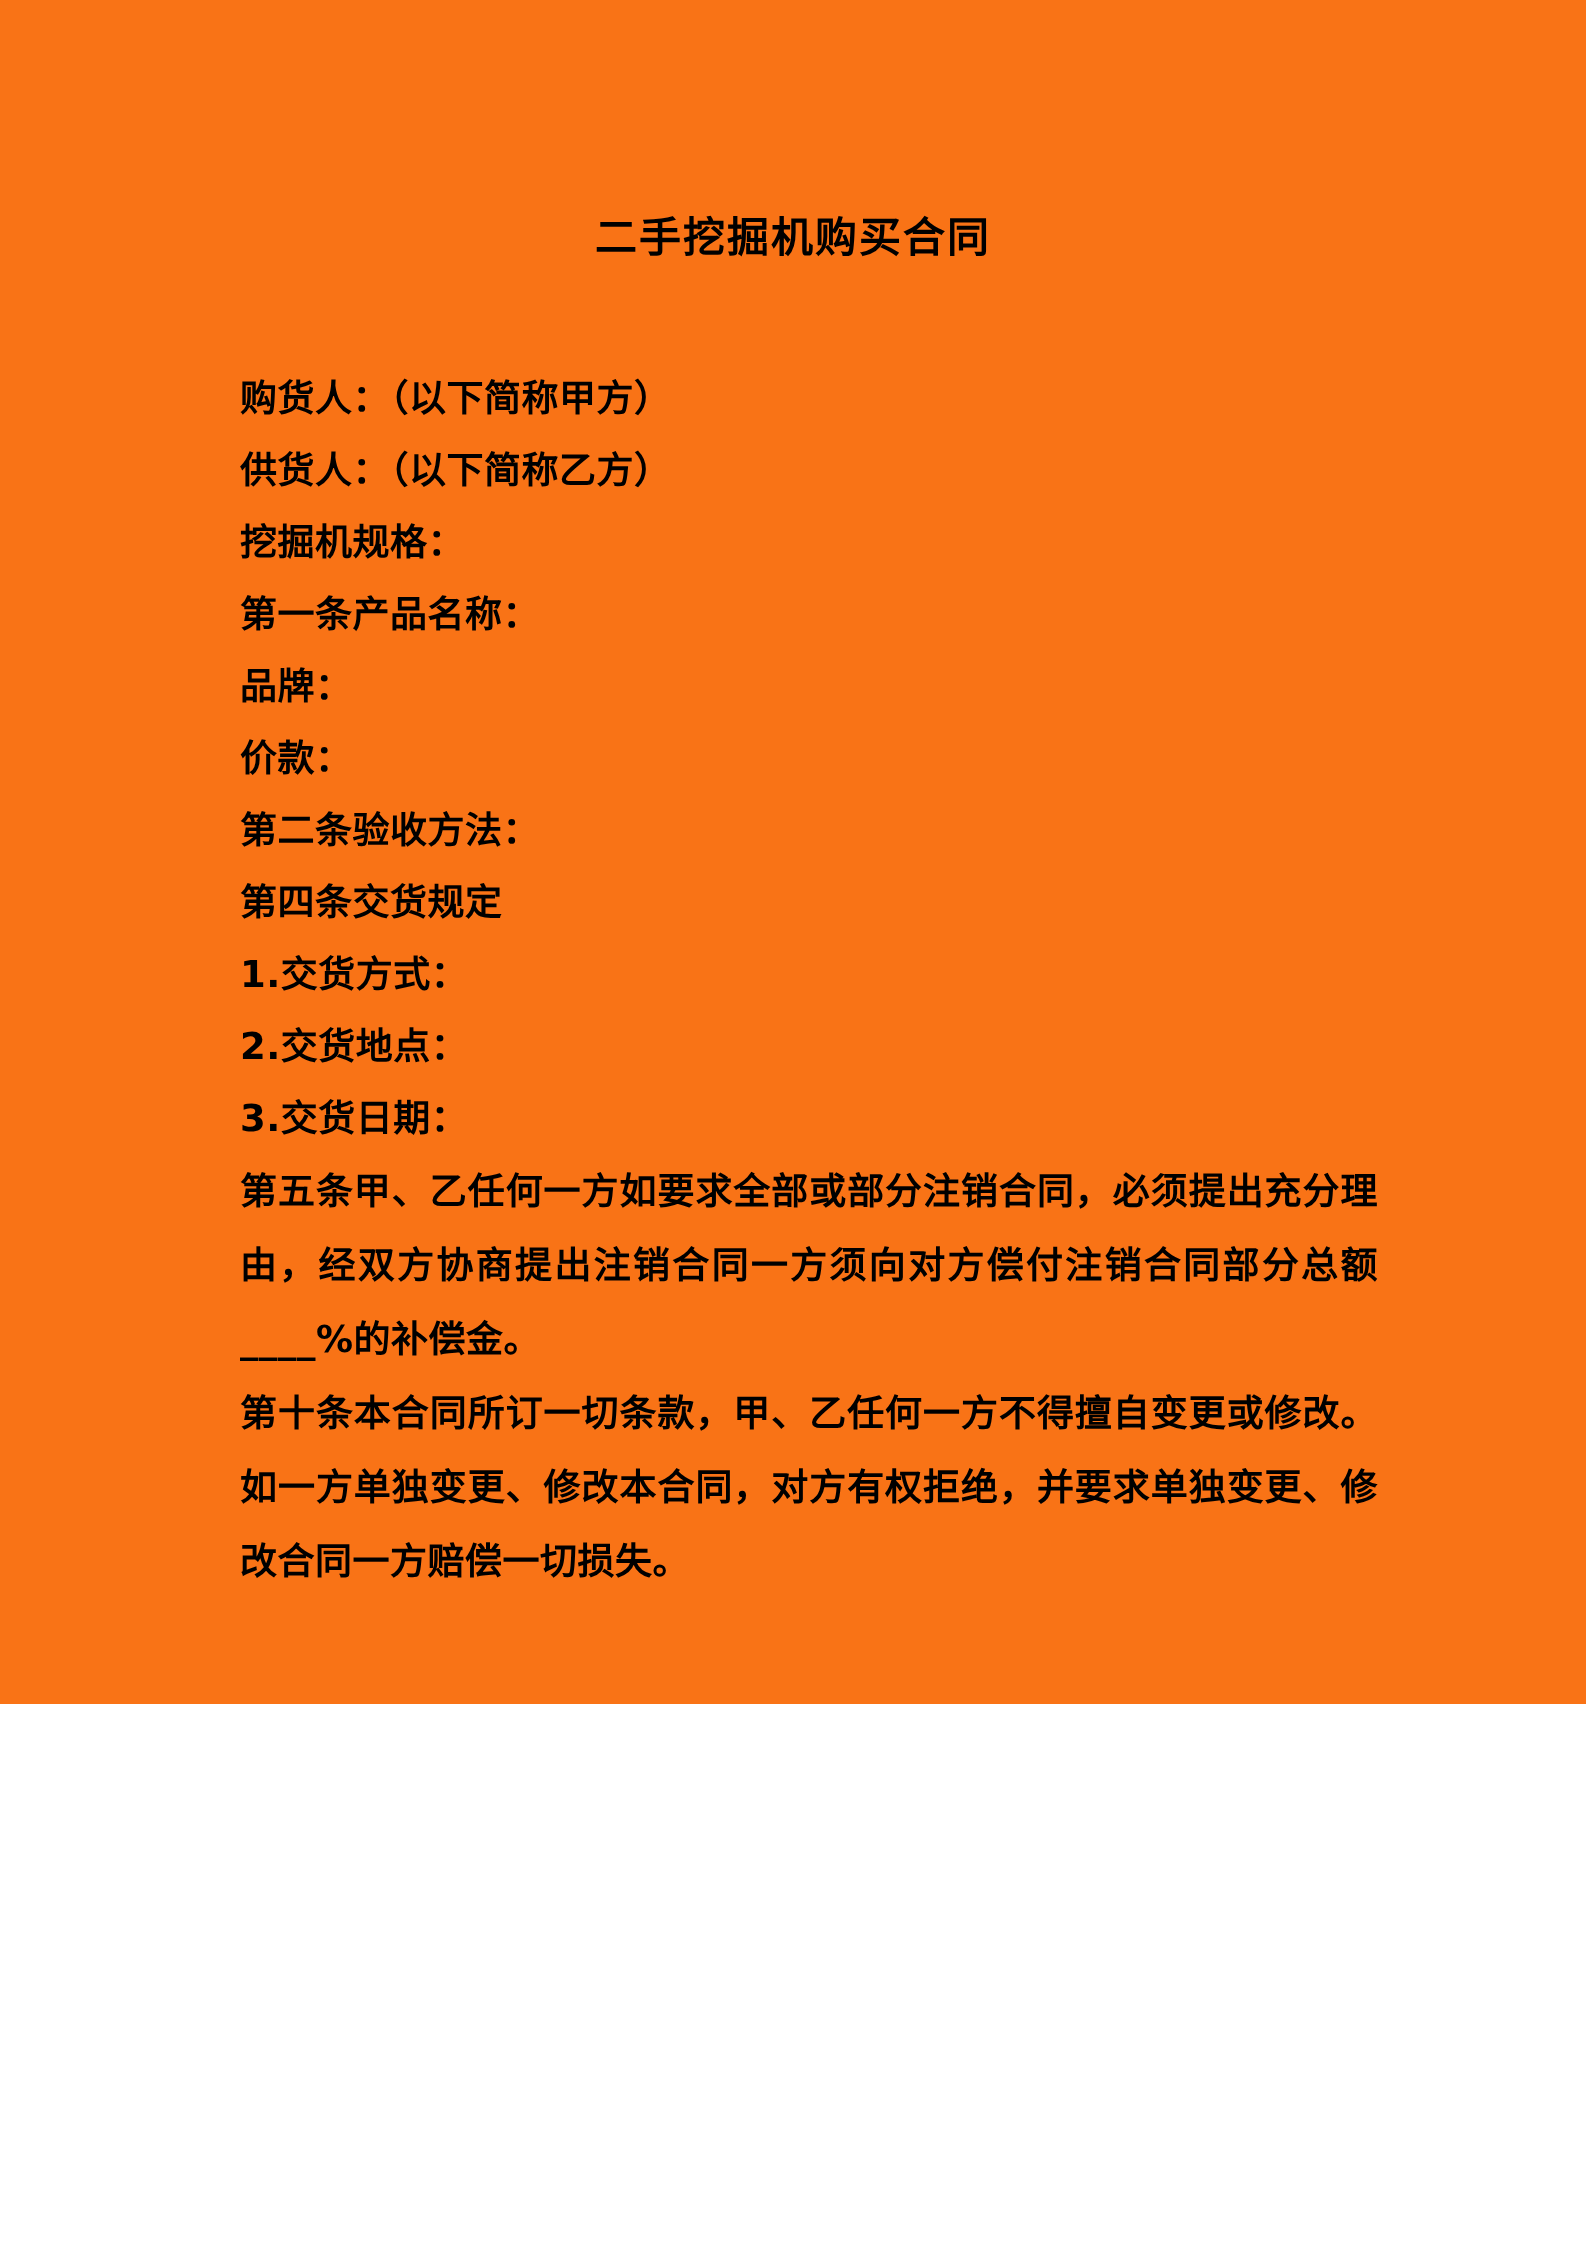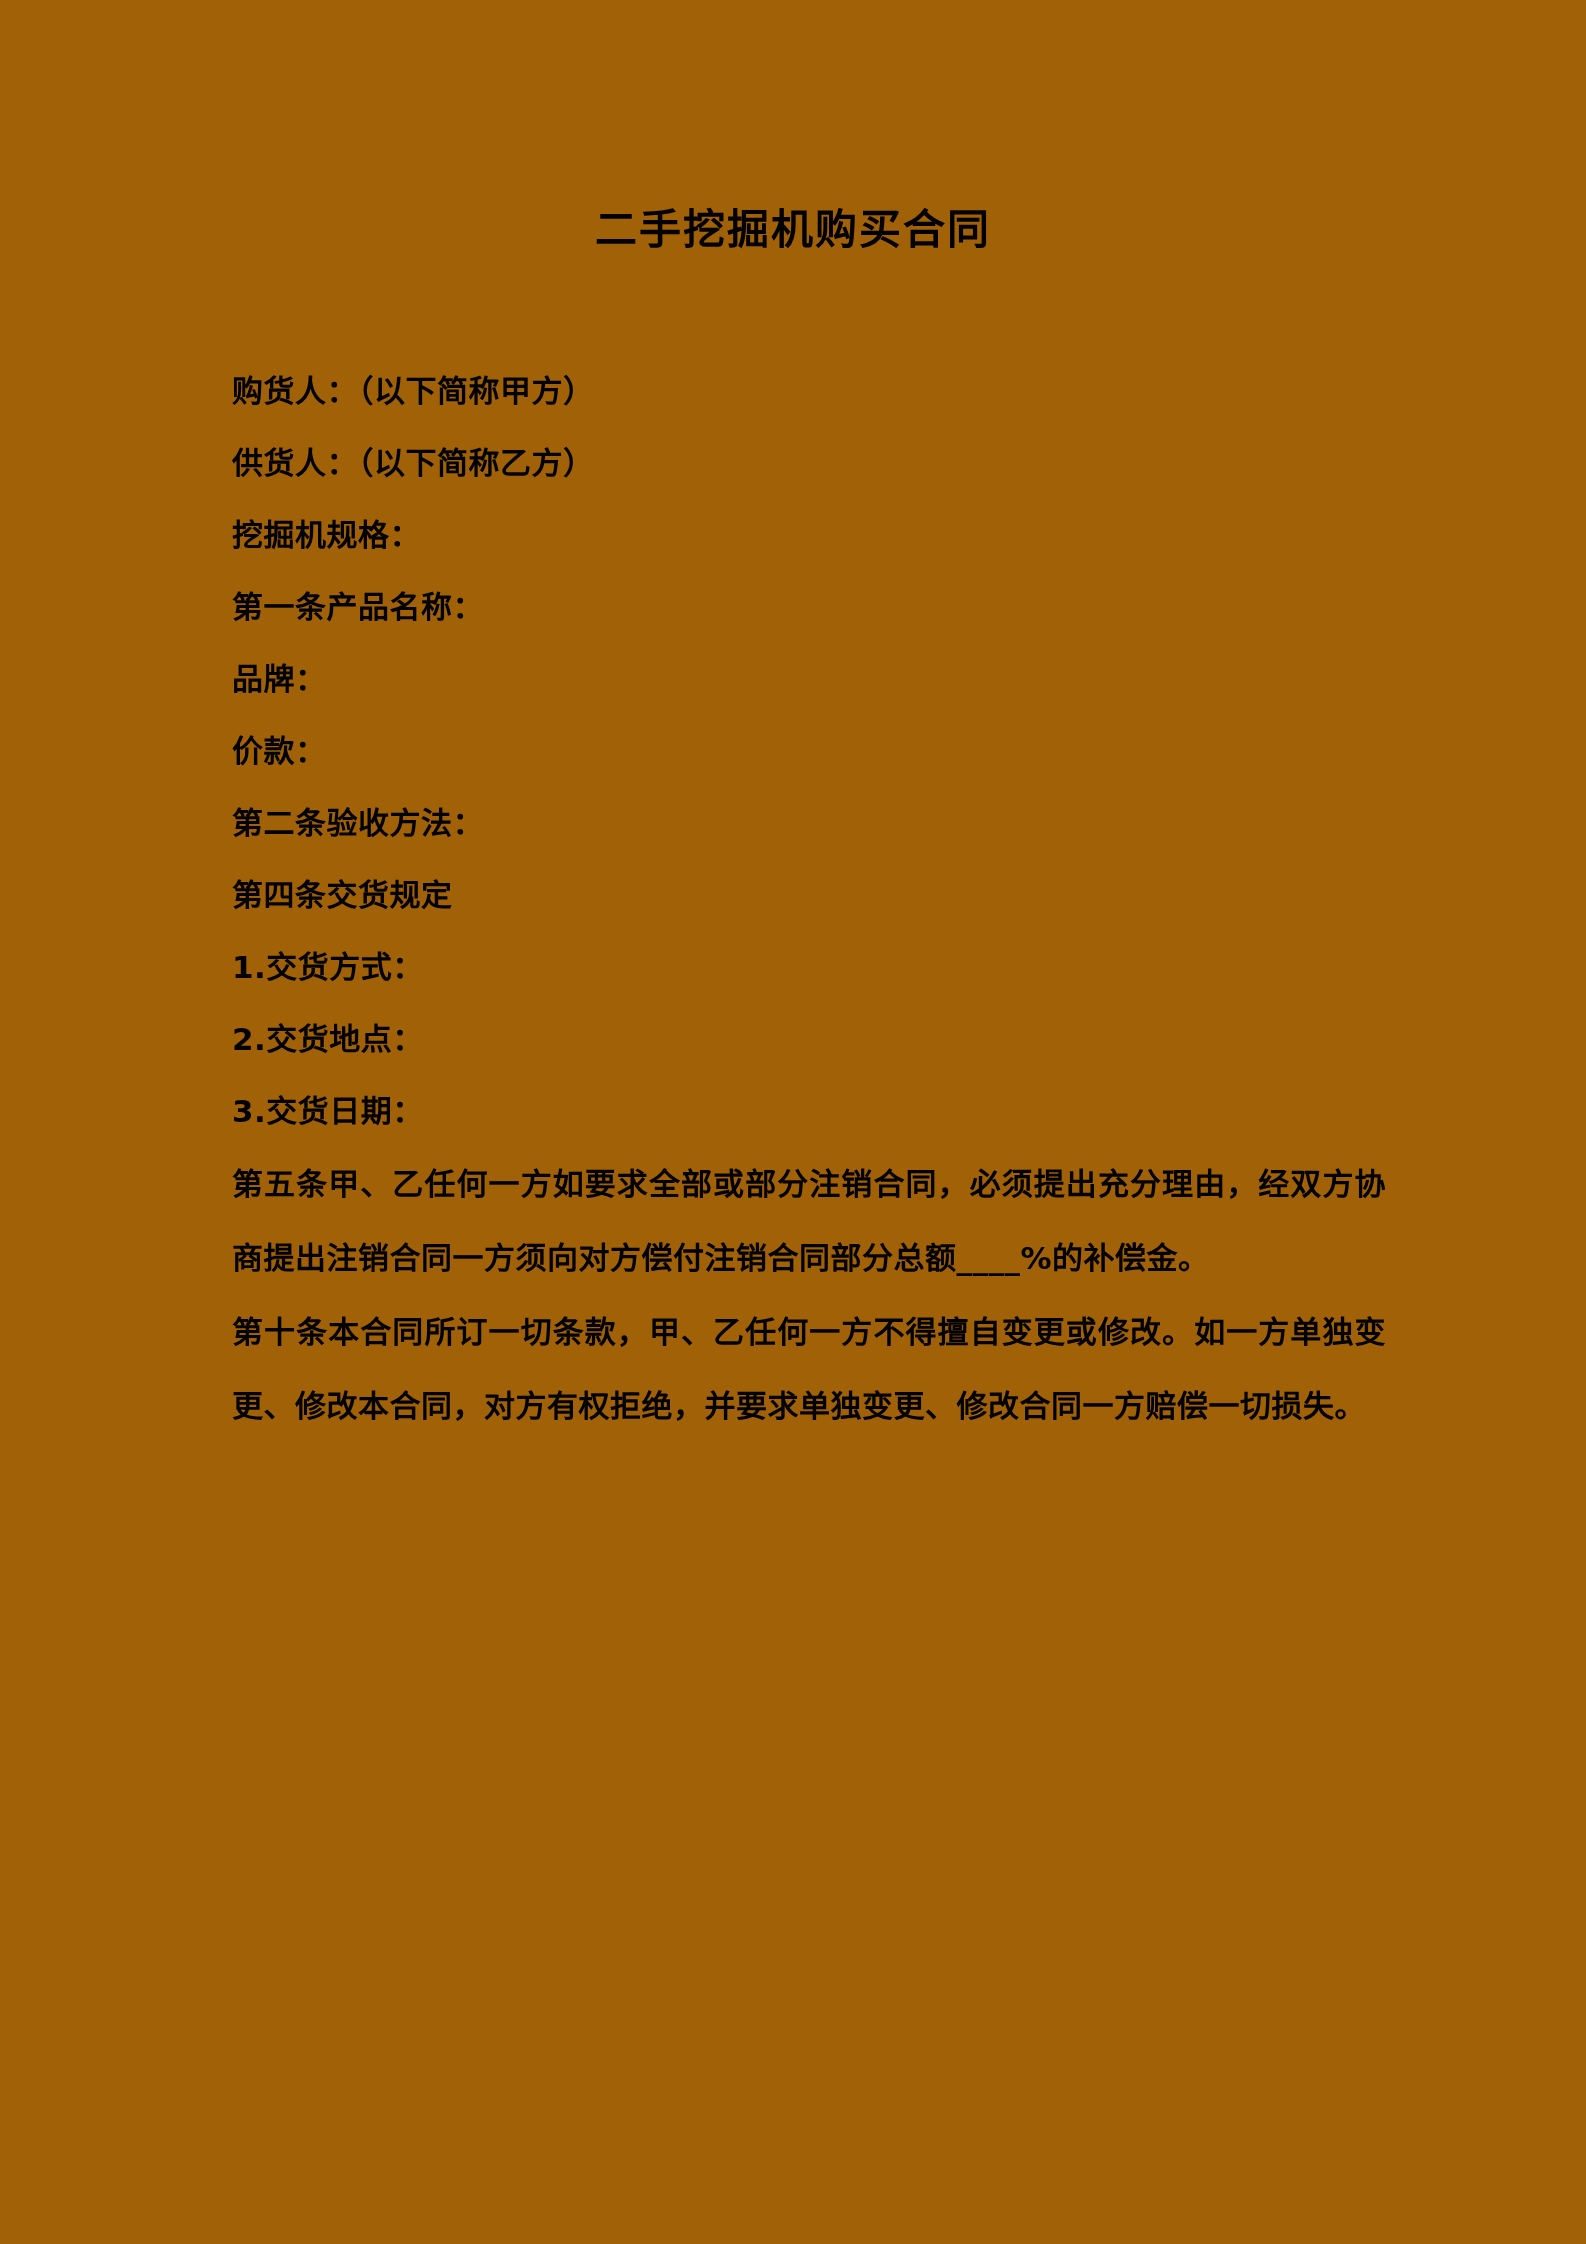--- a/index.html
+++ b/index.html
@@ -11,41 +11,41 @@
   body {
     width: 1586px;
     height: 2244px;
     font-family: "DejaVu Sans", "Liberation Sans", sans-serif;
     color: #000000;
     overflow: hidden;
   }
   .page {
     position: relative;
     width: 1586px;
-    height: 2244px;
-    background: #a16207;
+    height: 1704px;
+    background: #f97316;
     box-sizing: border-box;
-    padding: 0;
+    padding: 8px;
   }
   .doc-title {
     text-align: center;
     font-size: 42px;
     font-weight: 700;
     letter-spacing: 2px;
     margin: 0;
     padding-top: 205px;
     line-height: 1.2;
   }
   .body-block {
     margin-top: 100px;
     padding-left: 232px;
     padding-right: 200px;
   }
   .para {
-    font-size: 31px;
+    font-size: 37px;
     font-weight: 700;
     line-height: 72px;
     margin: 0;
     text-align: justify;
     letter-spacing: 0.5px;
     white-space: pre-wrap;
   }
   .para.multiline {
     line-height: 74px;
   }

